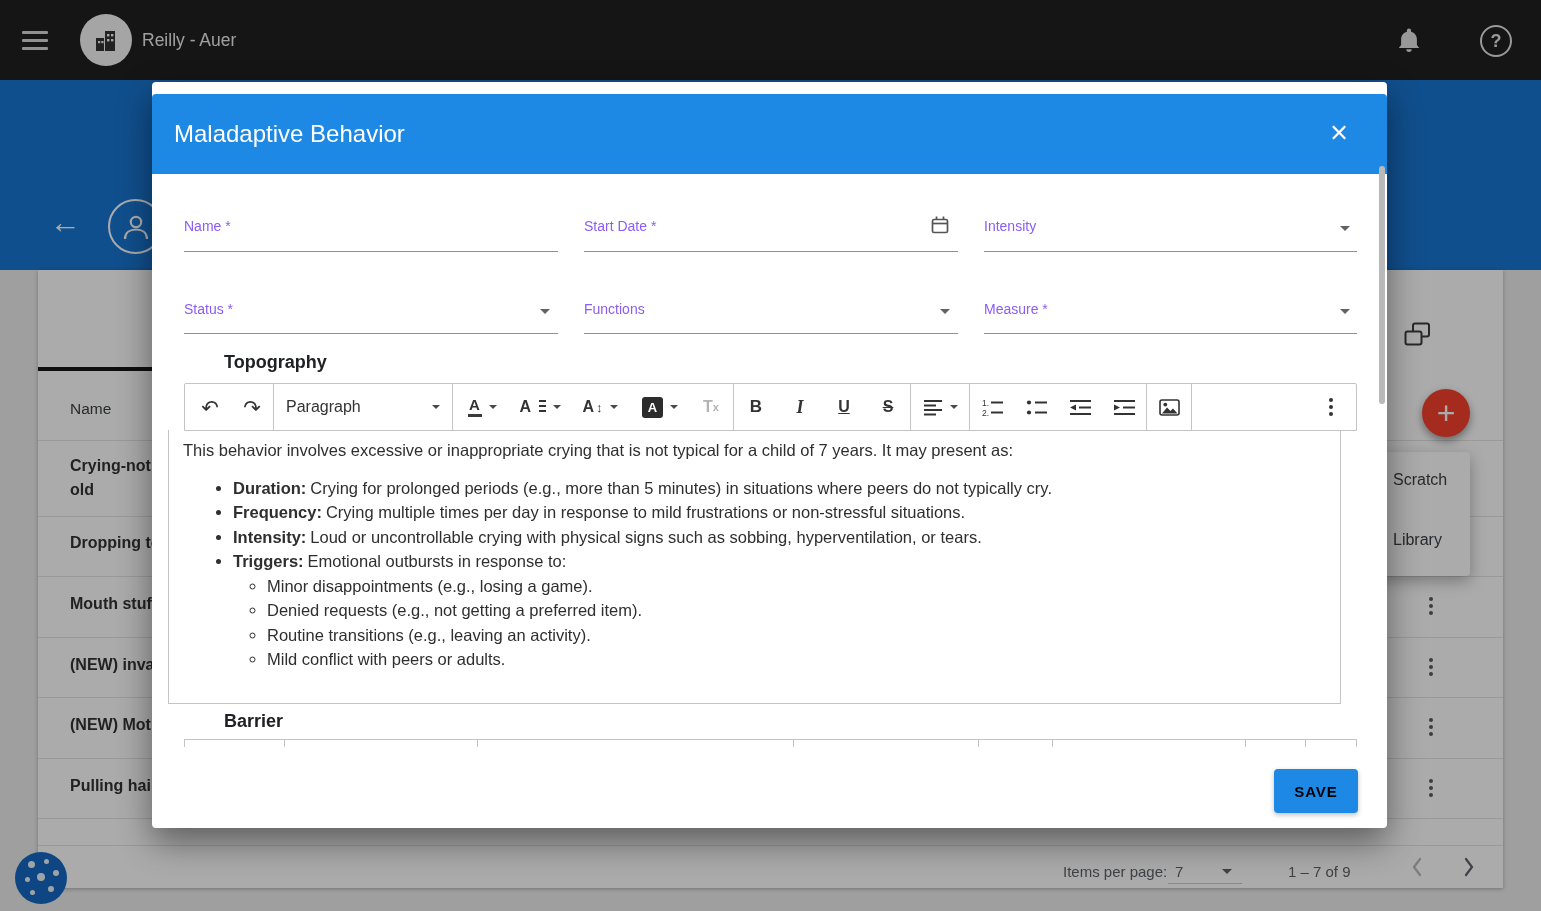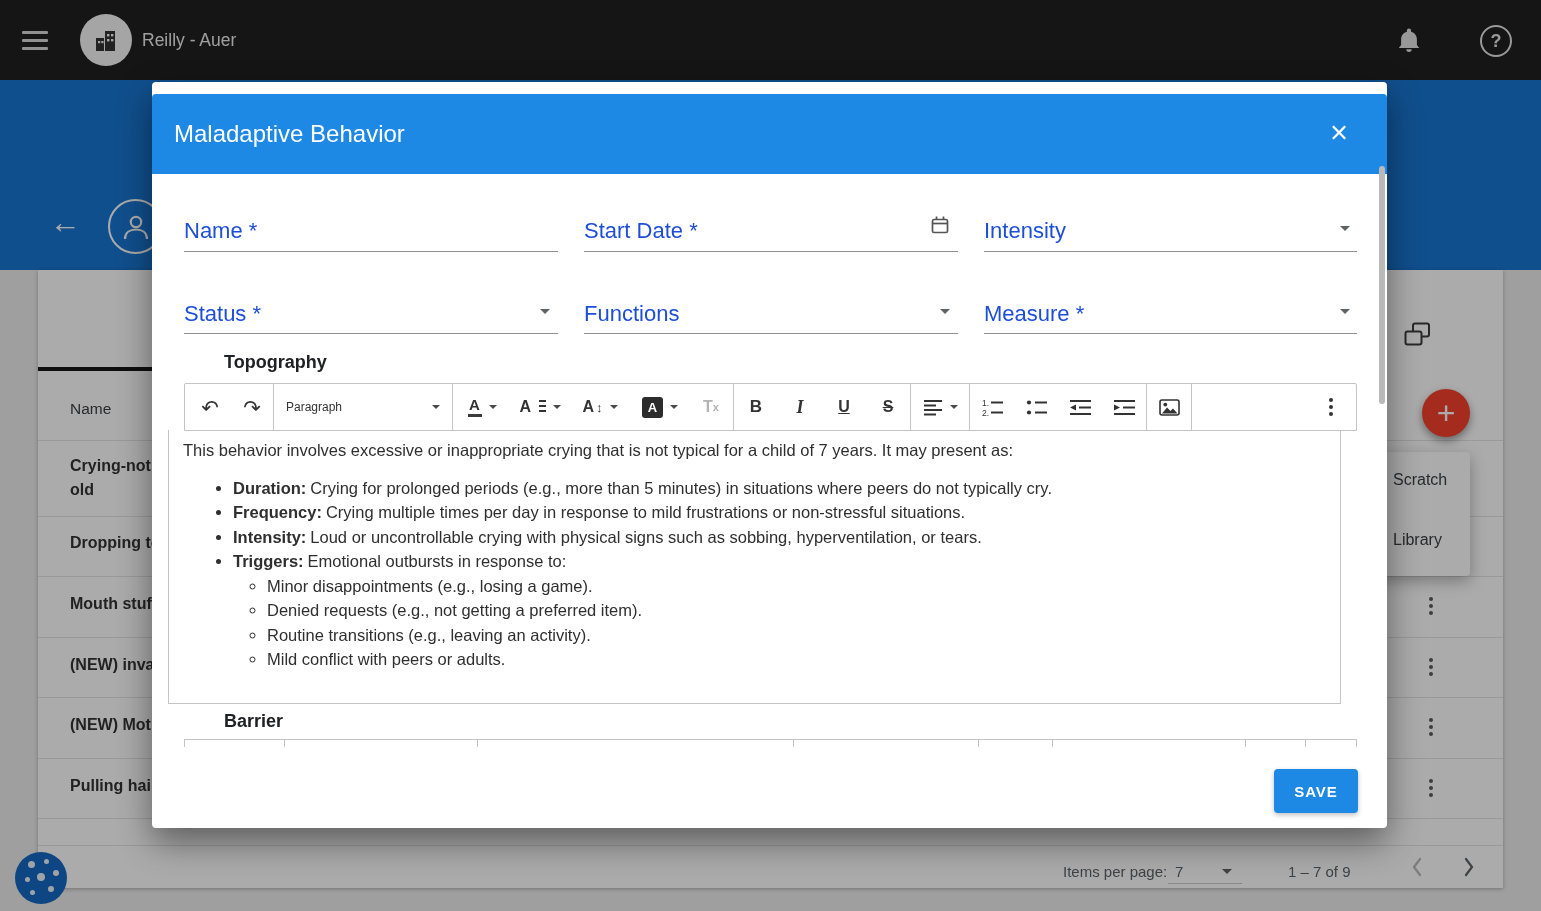--- a/index.html
+++ b/index.html
@@ -66,38 +66,38 @@
 
   
   #overlay{position:absolute;left:0;top:0;width:1541px;height:911px;background:rgba(0,0,0,.33);z-index:10;}
   #modal{position:absolute;left:152px;top:82px;width:1235px;height:746px;background:#fff;z-index:20;
          border-radius:4px;box-shadow:0 14px 34px rgba(0,0,0,.45);}
   #mhdr{position:absolute;left:0;top:0;width:1235px;height:80px;background:#1e88e5;border-radius:4px 4px 0 0;margin-top:12px;}
   #mtitle{position:absolute;left:22px;top:0;line-height:80px;font-size:24px;font-weight:500;color:#fff;}
   #mclose{position:absolute;left:1178px;top:21px;color:#fff;font-size:31px;line-height:36px;cursor:pointer;}
   #mscroll{position:absolute;left:1227px;top:84px;width:6px;height:238px;background:#b9b9b9;border-radius:3px;}
 
-  .flabel{position:absolute;font-size:22px;color:#1d4ed8;cursor:text;}
+  .flabel{position:absolute;font-size:14px;color:#8b5cf6;cursor:text;}
   .fline{position:absolute;height:1px;background:#909090;}
   .scaret{position:absolute;width:0;height:0;border-left:5px solid transparent;
           border-right:5px solid transparent;border-top:5px solid #5f6368;cursor:pointer;}
   #calicon{position:absolute;left:778px;top:133px;cursor:pointer;}
 
   .secH{position:absolute;left:32px;font-size:18px;font-weight:700;color:#202124;margin-left:40px;}
 
   
   #tb{position:absolute;left:32px;top:301px;width:1173px;height:48px;border:1px solid #c4c4c4;
       border-radius:2px 2px 0 0;display:flex;align-items:center;padding:0 4px;}
   .tbtn{height:46px;display:flex;align-items:center;justify-content:center;color:#333;cursor:pointer;flex:none;}
   .w42{width:42px;}.w44{width:44px;}.w58{width:58px;}.w62{width:62px;}
   .tsep{width:1px;align-self:stretch;background:#c4c4c4;flex:none;}
   .tcaret{width:0;height:0;border-left:4px solid transparent;border-right:4px solid transparent;
           border-top:4px solid #4a4a4a;margin-left:7px;}
   #tdrop{width:178px;height:46px;display:flex;align-items:center;justify-content:space-between;
-         padding:0 12px;font-size:12px;color:#333;cursor:pointer;flex:none;}
+         padding:0 12px;font-size:16px;color:#333;cursor:pointer;flex:none;}
   .glyph20{font-size:21px;line-height:1;}
   .ic-fc{display:flex;flex-direction:column;align-items:center;line-height:1;}
   .ic-fc b{font-size:15px;font-weight:600;}
   .ic-fc i{display:block;width:14px;height:3px;background:#3a3a3a;margin-top:2px;}
   .ic-fs{position:relative;width:26px;height:20px;}
   .ic-fs b{font-size:16px;font-weight:600;position:absolute;left:0;top:1px;}
   .ic-fs i{position:absolute;right:0;width:7px;height:1.6px;background:#333;display:block;}
   .ic-case{display:flex;align-items:center;gap:2px;}
   .ic-case b{font-size:16px;font-weight:600;}
   .ic-case span{font-size:13px;}
@@ -117,21 +117,21 @@
           overflow:hidden;cursor:text;}
   #editor p{margin:0 0 13px 0;}
   #editor ul{margin:0;padding-left:50px;list-style:disc;}
   #editor ul ul{padding-left:34px;list-style:circle;}
   #editor b{margin-right:4px;}
 
   #sliver{position:absolute;left:32px;top:657px;width:1173px;height:8px;border:1px solid #c4c4c4;
           border-bottom:none;overflow:hidden;}
   #sliver i{position:absolute;top:0;width:1px;height:8px;background:#c4c4c4;}
 
-  #saveBtn{position:absolute;left:1122px;top:687px;width:84px;height:44px;background:#1e88e5;color:#ffffff;
+  #saveBtn{position:absolute;left:1122px;top:687px;width:84px;height:44px;background:#1e88e5;color:#000000;
            border-radius:4px;font-size:15px;font-weight:700;letter-spacing:.9px;border:none;
            display:flex;align-items:center;justify-content:center;box-shadow:0 2px 5px rgba(0,0,0,.25);cursor:pointer;}
 </style>
 </head>
 <body>
 
 <div id="screen">
 
   <div id="topbar">
     <div id="hamburger">

